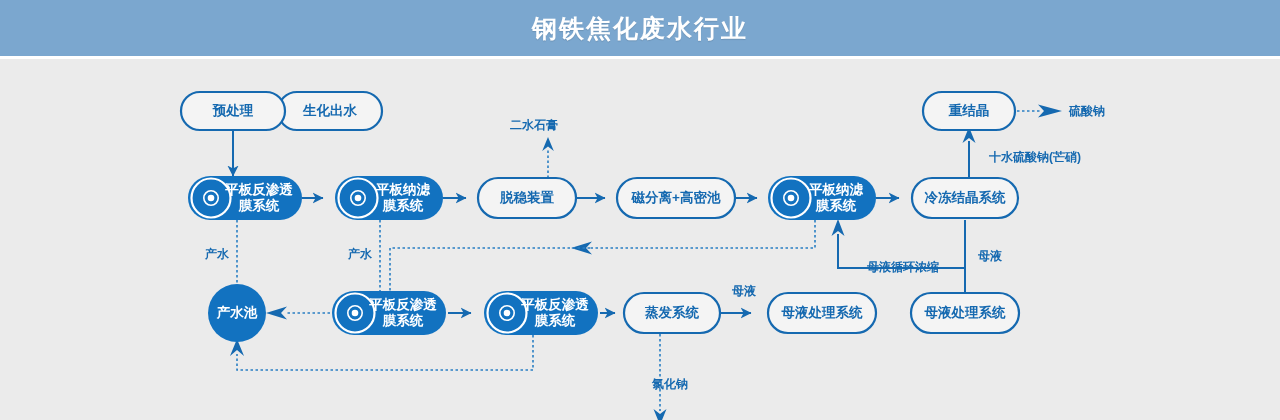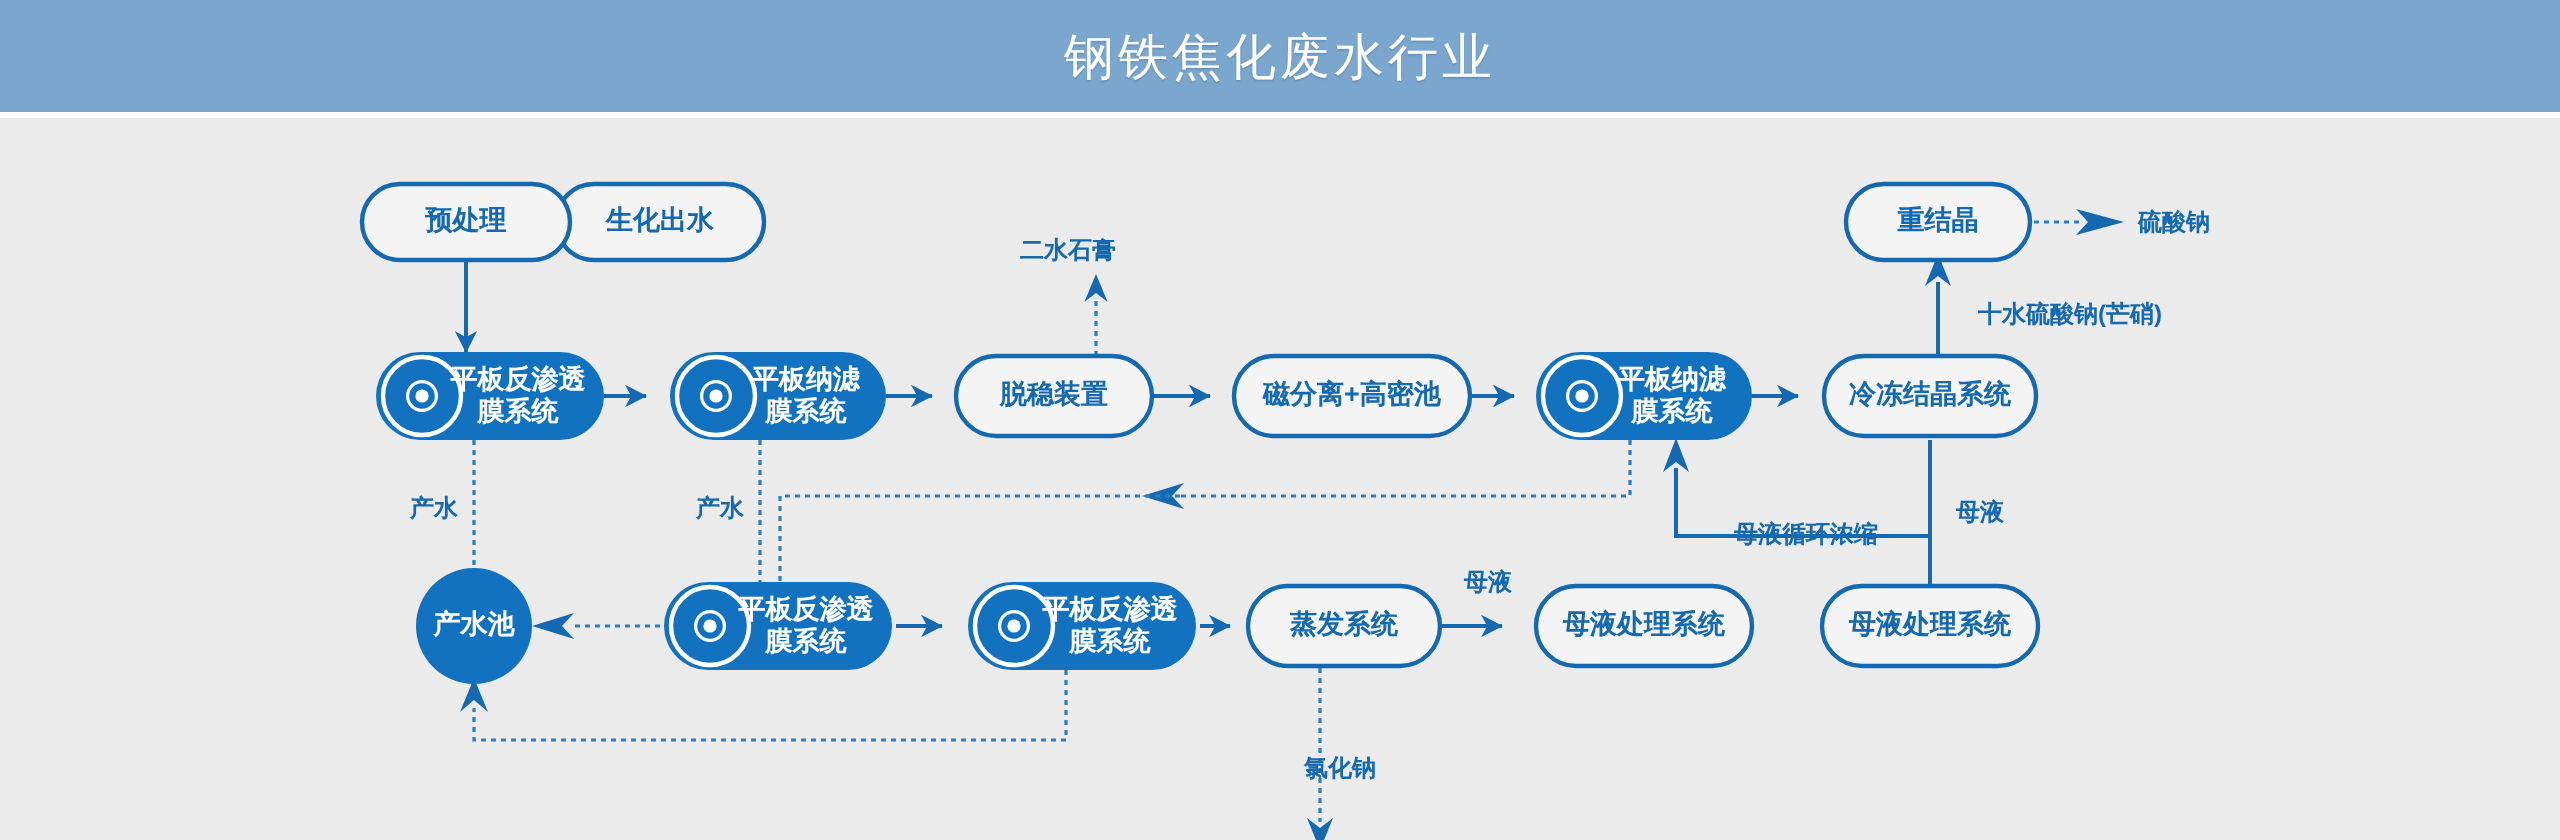--- a/index.html
+++ b/index.html
@@ -10,21 +10,21 @@
   }
   #app{position:relative;width:1280px;height:420px;}
 
   
   .header{
     position:absolute;left:0;top:0;width:1280px;height:56px;
     background:#7ba7cf;
     display:flex;align-items:center;justify-content:center;
   }
   .header-title{
-    color:#ffffff;font-size:25px;font-weight:normal;letter-spacing:2px;
+    color:#ffffff;font-size:25px;font-weight:bold;letter-spacing:2px;
     text-shadow:0 1px 1px rgba(0,0,0,.12);
   }
   .header-rule{
     position:absolute;left:0;top:56px;width:1280px;height:3px;background:#ffffff;
   }
 
   
   .canvas{position:absolute;left:0;top:59px;width:1280px;height:361px;background:#ebebeb;}
   svg.flow{position:absolute;left:0;top:0;width:1280px;height:361px;}
 

